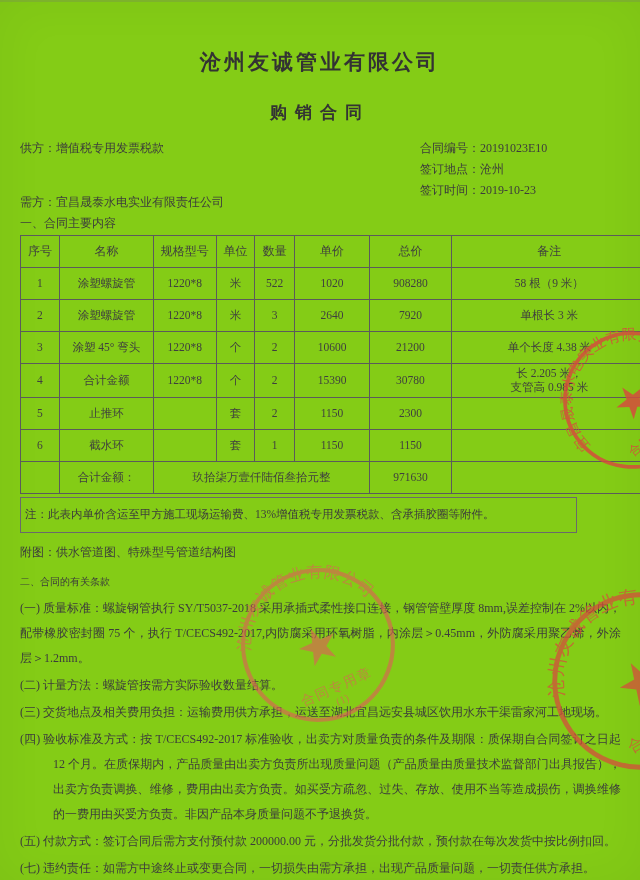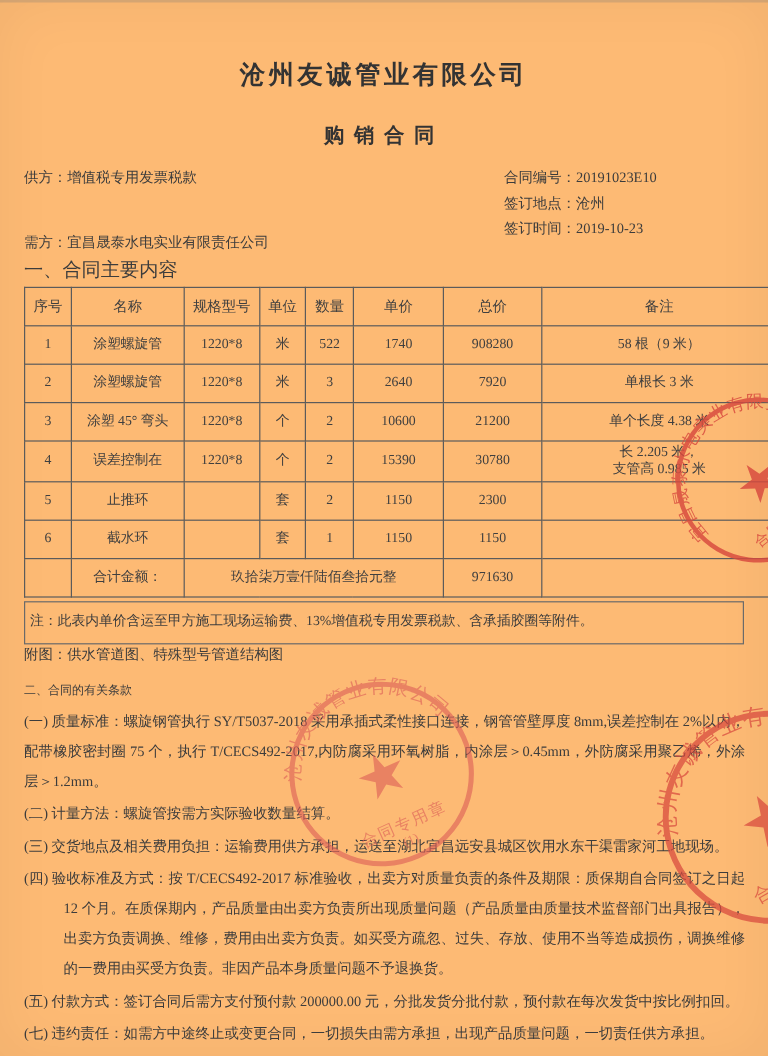--- a/index.html
+++ b/index.html
@@ -4,21 +4,21 @@
 <style>
   * { margin:0; padding:0; box-sizing:border-box; }
   html,body { width:640px; }
   body {
     font-family:"Liberation Serif","DejaVu Serif",serif;
     background:#e8e8e6;
   }
   .page {
     position:relative;
     width:640px; height:880px;
-    background:#fdba74;
+    background:#84cc16;
     color:#3c3c3c;
     overflow:hidden;
     box-shadow:inset 0 0 50px rgba(0,0,0,0.05), inset 0 2px 0 rgba(120,120,120,0.25);
   }
   .inner { padding:48px 20px 0 20px; }
 
   .company-title {
     text-align:center; font-size:21px; font-weight:bold;
     letter-spacing:3px; color:#333;
   }
@@ -26,39 +26,39 @@
     text-align:center; font-size:17px; font-weight:bold;
     letter-spacing:8px; color:#333; margin-top:25px;
   }
 
   .meta { display:flex; margin-top:14px; font-size:12px; }
   .meta-left { flex:1; }
   .meta-left .line1 { margin-top:2px; }
   .meta-left .line2 { margin-top:37px; }
   .meta-right { width:200px; line-height:21px; }
 
-  .section-title { font-size:16px; margin-top:4px; color:#3c3c3c; }
+  .section-title { font-size:12px; margin-top:4px; color:#3c3c3c; }
 
   table.items {
     width:628px; border-collapse:collapse; margin-top:3px;
     font-size:11.5px; color:#3f3f3f;
   }
   table.items th, table.items td {
     border:1px solid #5b5b5b; text-align:center;
     padding:2px 3px; height:32px; font-weight:normal;
     line-height:1.25;
   }
   table.items th { font-size:12px; }
   td.remark { white-space:pre-line; }
 
   .note-box {
-    width:600px; border:1px solid #6a6a6a; margin-top:3px;
+    width:557px; border:1px solid #6a6a6a; margin-top:3px;
     font-size:11.5px; padding:8px 6px 9px 4px; line-height:1.5;
   }
-  .attachment { font-size:12px; }
+  .attachment { font-size:12px; margin-top:11px; }
   .section2 { font-size:10px; margin-top:14px; }
 
   .terms { margin-top:7px; width:601px; }
   .term {
     font-size:12px; line-height:25px; text-align:justify;
     margin-bottom:2px; color:#3c3c3c;
   }
   .term.hang { padding-left:33px; text-indent:-33px; }
 
   .seal { position:absolute; pointer-events:none; }
@@ -110,21 +110,21 @@
             <th>备注</th>
           </tr>
       </thead>
       <tbody>
           <tr>
             <td>1</td>
             <td>涂塑螺旋管</td>
             <td>1220*8</td>
             <td>米</td>
             <td>522</td>
-            <td>1740</td>
+            <td>1020</td>
             <td>908280</td>
             <td class="remark">58 根（9 米）</td>
           </tr>
           <tr>
             <td>2</td>
             <td>涂塑螺旋管</td>
             <td>1220*8</td>
             <td>米</td>
             <td>3</td>
             <td>2640</td>
@@ -136,21 +136,21 @@
             <td>涂塑 45° 弯头</td>
             <td>1220*8</td>
             <td>个</td>
             <td>2</td>
             <td>10600</td>
             <td>21200</td>
             <td class="remark">单个长度 4.38 米</td>
           </tr>
           <tr>
             <td>4</td>
-            <td>误差控制在</td>
+            <td>合计金额</td>
             <td>1220*8</td>
             <td>个</td>
             <td>2</td>
             <td>15390</td>
             <td>30780</td>
             <td class="remark">长 2.205 米，
 支管高 0.985 米</td>
           </tr>
           <tr>
             <td>5</td>

